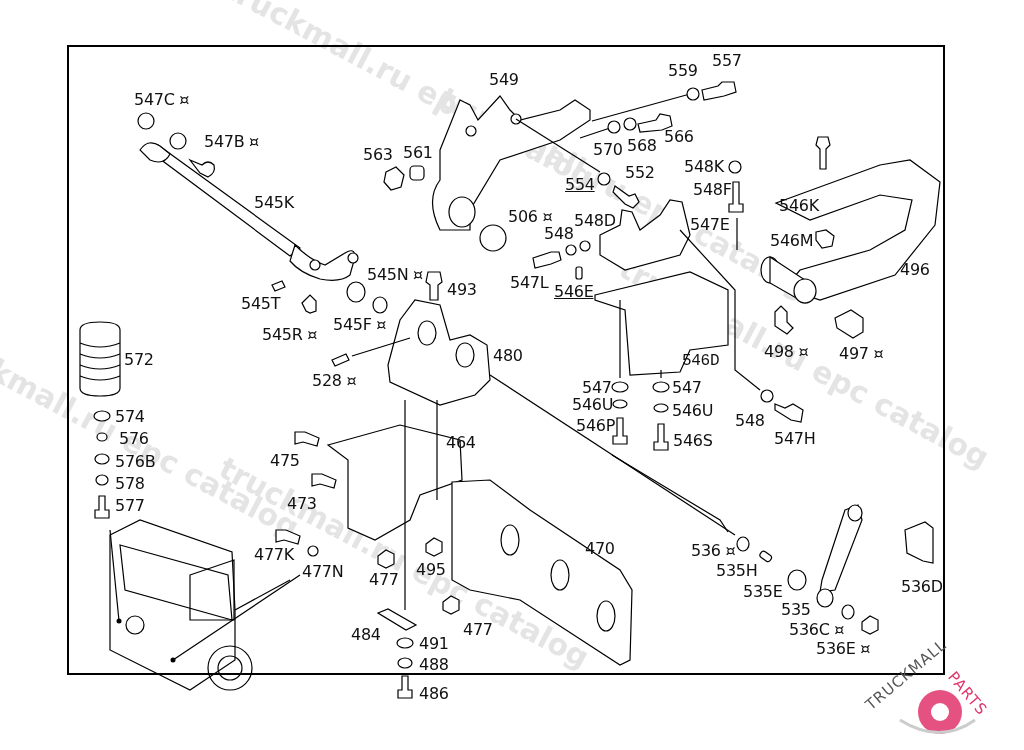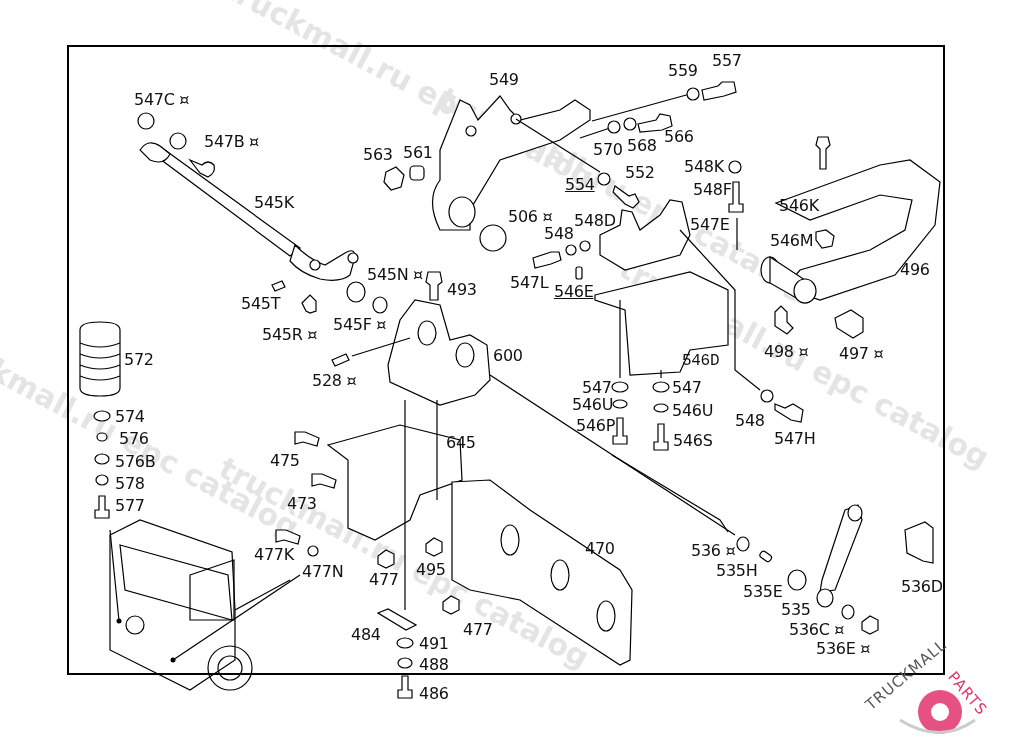--- a/index.html
+++ b/index.html
@@ -190,38 +190,38 @@
 <div class="lbl" style="left:554px;top:284px;text-decoration:underline;">546E</div>
 <div class="lbl" style="left:900px;top:262px;">496</div>
 <div class="lbl" style="left:367px;top:267px;">545N ¤</div>
 <div class="lbl" style="left:447px;top:282px;">493</div>
 <div class="lbl" style="left:241px;top:296px;">545T</div>
 <div class="lbl" style="left:262px;top:327px;">545R ¤</div>
 <div class="lbl" style="left:333px;top:317px;">545F ¤</div>
 <div class="lbl" style="left:764px;top:344px;">498 ¤</div>
 <div class="lbl" style="left:839px;top:346px;">497 ¤</div>
 <div class="lbl" style="left:124px;top:352px;">572</div>
-<div class="lbl" style="left:493px;top:348px;">600</div>
+<div class="lbl" style="left:493px;top:348px;">480</div>
 <div class="lbl" style="left:682px;top:353px;font-family:Liberation Mono, monospace;">546D</div>
 <div class="lbl" style="left:312px;top:373px;">528 ¤</div>
 <div class="lbl" style="left:582px;top:380px;">547</div>
 <div class="lbl" style="left:672px;top:380px;">547</div>
 <div class="lbl" style="left:572px;top:397px;">546U</div>
 <div class="lbl" style="left:672px;top:403px;">546U</div>
 <div class="lbl" style="left:576px;top:418px;">546P</div>
 <div class="lbl" style="left:673px;top:433px;">546S</div>
 <div class="lbl" style="left:735px;top:413px;">548</div>
 <div class="lbl" style="left:774px;top:431px;">547H</div>
 <div class="lbl" style="left:115px;top:409px;">574</div>
 <div class="lbl" style="left:119px;top:431px;">576</div>
 <div class="lbl" style="left:115px;top:454px;">576B</div>
 <div class="lbl" style="left:115px;top:476px;">578</div>
 <div class="lbl" style="left:115px;top:498px;">577</div>
 <div class="lbl" style="left:270px;top:453px;">475</div>
-<div class="lbl" style="left:446px;top:435px;">645</div>
+<div class="lbl" style="left:446px;top:435px;">464</div>
 <div class="lbl" style="left:287px;top:496px;">473</div>
 <div class="lbl" style="left:585px;top:541px;">470</div>
 <div class="lbl" style="left:254px;top:547px;">477K</div>
 <div class="lbl" style="left:302px;top:564px;">477N</div>
 <div class="lbl" style="left:369px;top:572px;">477</div>
 <div class="lbl" style="left:416px;top:562px;">495</div>
 <div class="lbl" style="left:463px;top:622px;">477</div>
 <div class="lbl" style="left:691px;top:543px;">536 ¤</div>
 <div class="lbl" style="left:716px;top:563px;">535H</div>
 <div class="lbl" style="left:743px;top:584px;">535E</div>

